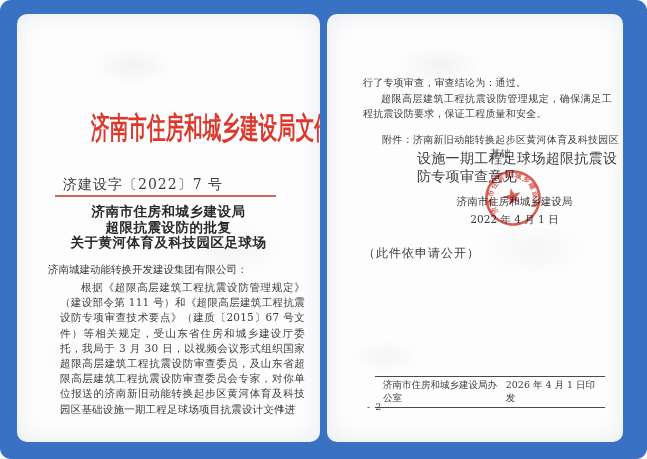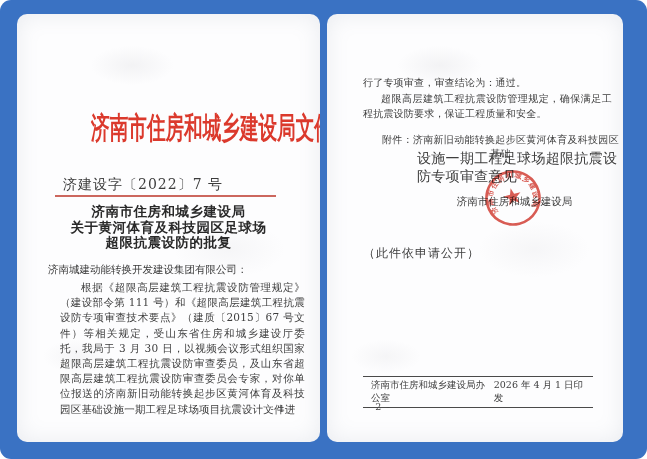--- a/index.html
+++ b/index.html
@@ -34,21 +34,21 @@
            line-height:15.6px;text-align:justify;letter-spacing:0.2px;}
   .p2-text .indent{text-indent:1.8em;}
   .p2-attach1{position:absolute;top:119px;left:51px;font-size:10px;color:#3e3e3e;letter-spacing:0.3px;text-align:center;}
   .p2-attach2{position:absolute;top:136px;left:90px;font-size:14px;color:#3e3e3e;letter-spacing:0.3px;}
   .p2-sign{position:absolute;top:181px;left:100px;width:175px;text-align:center;
            font-size:10.5px;color:#3b3b3b;}
   .p2-sign .date{margin-top:4px;}
   .p2-seal{position:absolute;top:146px;left:148px;width:76px;height:76px;
            transform:rotate(-14deg);opacity:0.88;mix-blend-mode:multiply;}
   .p2-note{position:absolute;top:231px;left:36px;font-size:12px;color:#3e3e3e;letter-spacing:1px;}
-  .p2-footer{position:absolute;top:362px;left:36px;width:230px;
+  .p2-footer{position:absolute;top:362px;left:48px;width:230px;
              border-top:1px solid #4a4a4a;border-bottom:1px solid #4a4a4a;
              padding:2px 8px;box-sizing:border-box;display:flex;justify-content:center;
              font-size:9.5px;color:#3c3c3c;}
   .p2-pagenum{position:absolute;top:387px;left:40px;font-size:9.5px;color:#444;letter-spacing:1px;}
 </style>
 </head>
 <body>
 
 <div class="photo-card">
 
@@ -58,22 +58,22 @@
     <div class="p1-header">
       <span>济南市住房和城乡建设局文件</span>
     </div>
 
     <div class="p1-docnum">济建设字〔2022〕7 号</div>
 
     <div class="p1-redline"></div>
 
     <div class="p1-title">
       <div>济南市住房和城乡建设局</div>
+      <div>超限抗震设防的批复</div>
       <div>关于黄河体育及科技园区足球场</div>
-      <div>超限抗震设防的批复</div>
     </div>
 
     <div class="p1-addressee">济南城建动能转换开发建设集团有限公司：</div>
 
     <div class="p1-body">根据《超限高层建筑工程抗震设防管理规定》（建设部令第 111 号）和《超限高层建筑工程抗震设防专项审查技术要点》（建质〔2015〕67 号文件）等相关规定，受山东省住房和城乡建设厅委托，我局于 3 月 30 日，以视频会议形式组织国家超限高层建筑工程抗震设防审查委员，及山东省超限高层建筑工程抗震设防审查委员会专家，对你单位报送的济南新旧动能转换起步区黄河体育及科技园区基础设施一期工程足球场项目抗震设计文件进</div>
 
     <div class="p1-pagenum">- 1 -</div>
   </div>
 
   <div class="page page--right">
@@ -82,20 +82,21 @@
     <div class="p2-text">
       <div>行了专项审查，审查结论为：通过。</div>
       <div class="indent">超限高层建筑工程抗震设防管理规定，确保满足工程抗震设防要求，保证工程质量和安全。</div>
     </div>
 
     <div class="p2-attach1">附件：济南新旧动能转换起步区黄河体育及科技园区基础</div>
     <div class="p2-attach2">设施一期工程足球场超限抗震设防专项审查意见</div>
 
     <div class="p2-sign">
       <div>济南市住房和城乡建设局</div>
+      <div class="date">2022 年 4 月 1 日</div>
     </div>
 
     <svg class="p2-seal" viewBox="0 0 76 76" xmlns="http://www.w3.org/2000/svg">
       <circle cx="38" cy="38" r="26.5" fill="none" stroke="#d5463c" stroke-width="2.6"></circle>
       <polygon fill="#d5463c" points="38,28 40.1,34.1 46.6,34.2 41.4,38.1 43.3,44.3 38,40.6 32.7,44.3 34.6,38.1 29.4,34.2 35.9,34.1"></polygon>
       <defs>
         <path id="sealArc" d="M 21.2 49.8 A 20.5 20.5 0 1 1 54.8 49.8" fill="none"></path>
       </defs>
       <text font-size="7" font-weight="bold" fill="#d5463c" font-family="DejaVu Serif, Liberation Serif, serif">
         <textPath href="#sealArc" startOffset="2" textLength="88">济南市住房和城乡建设局</textPath>

